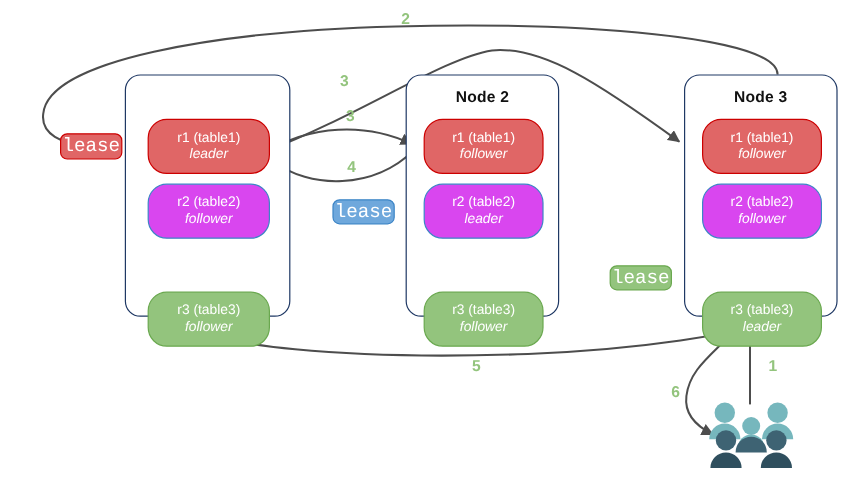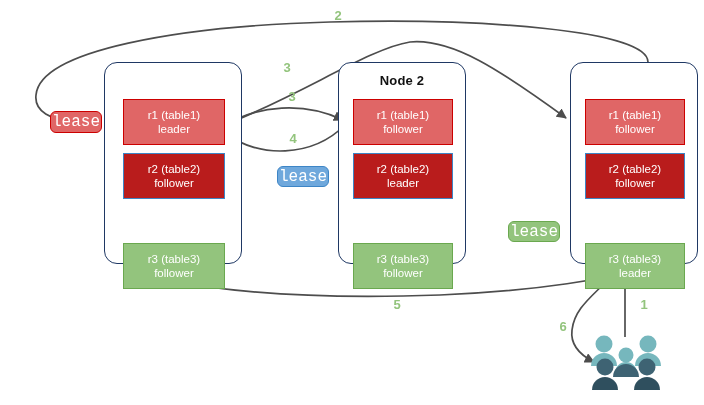--- a/index.html
+++ b/index.html
@@ -38,33 +38,33 @@
     text-align: center;
     top: 10px;
     font-size: 13px;
     font-weight: bold;
     color: #111111;
     letter-spacing: 0.2px;
   }
   .replica {
     position: absolute;
     box-sizing: border-box;
-    border-radius: 0;
+    border-radius: 16px;
     display: flex;
     flex-direction: column;
     align-items: center;
     justify-content: center;
     color: #ffffff;
     font-size: 11.5px;
     line-height: 14px;
     text-align: center;
   }
-  .replica .line2 { display: block; }
+  .replica .line2 { display: block; font-style: italic; }
   .r-red   { background: #e06666; border: 1.4px solid #cc0000; }
-  .r-blue  { background: #b91c1c; border: 1.4px solid #3d85c6; }
+  .r-blue  { background: #d946ef; border: 1.4px solid #3d85c6; }
   .r-green { background: #93c47d; border: 1.4px solid #6aa84f; margin-top: 36px; }
 
   .lease {
     position: absolute;
     box-sizing: border-box;
     border-radius: 6px;
     display: flex;
     align-items: center;
     justify-content: center;
     color: #ffffff;
@@ -140,20 +140,21 @@
       <span>r2 (table2)</span>
       <span class="line2">leader</span>
     </div>
     <div class="replica r-green" style="left:14px; top:144px; width:100px; height:46px;">
       <span>r3 (table3)</span>
       <span class="line2">follower</span>
     </div>
   </div>
 
   <div class="node-box" style="left:570px; top:62px; width:128px; height:202px;">
+    <div class="node-title">Node 3</div>
     <div class="replica r-red" style="left:14px; top:36px; width:100px; height:46px;">
       <span>r1 (table1)</span>
       <span class="line2">follower</span>
     </div>
     <div class="replica r-blue" style="left:14px; top:90px; width:100px; height:46px;">
       <span>r2 (table2)</span>
       <span class="line2">follower</span>
     </div>
     <div class="replica r-green" style="left:14px; top:144px; width:100px; height:46px;">
       <span>r3 (table3)</span>

